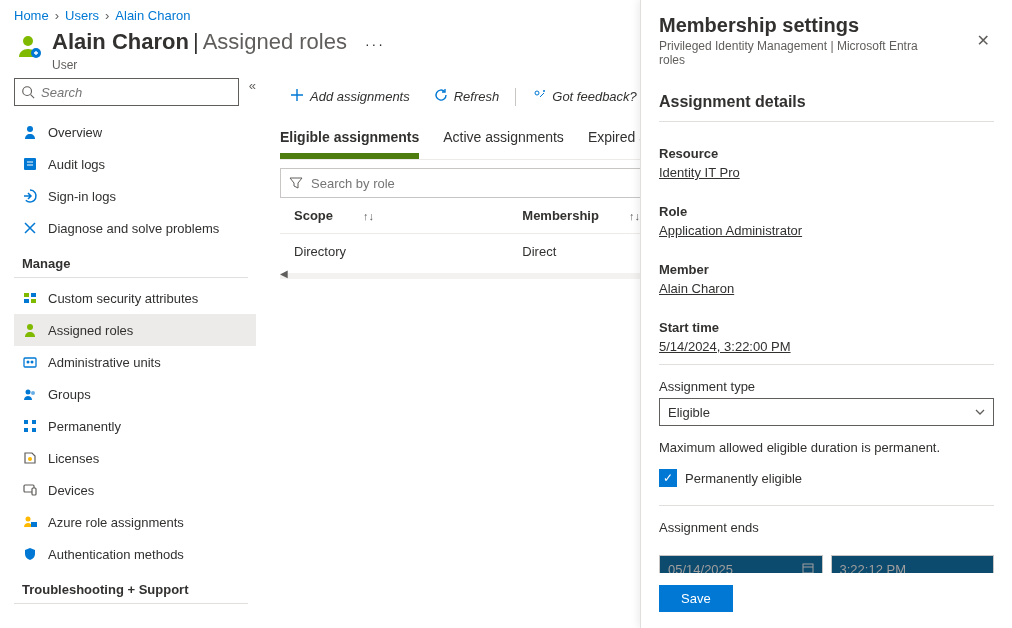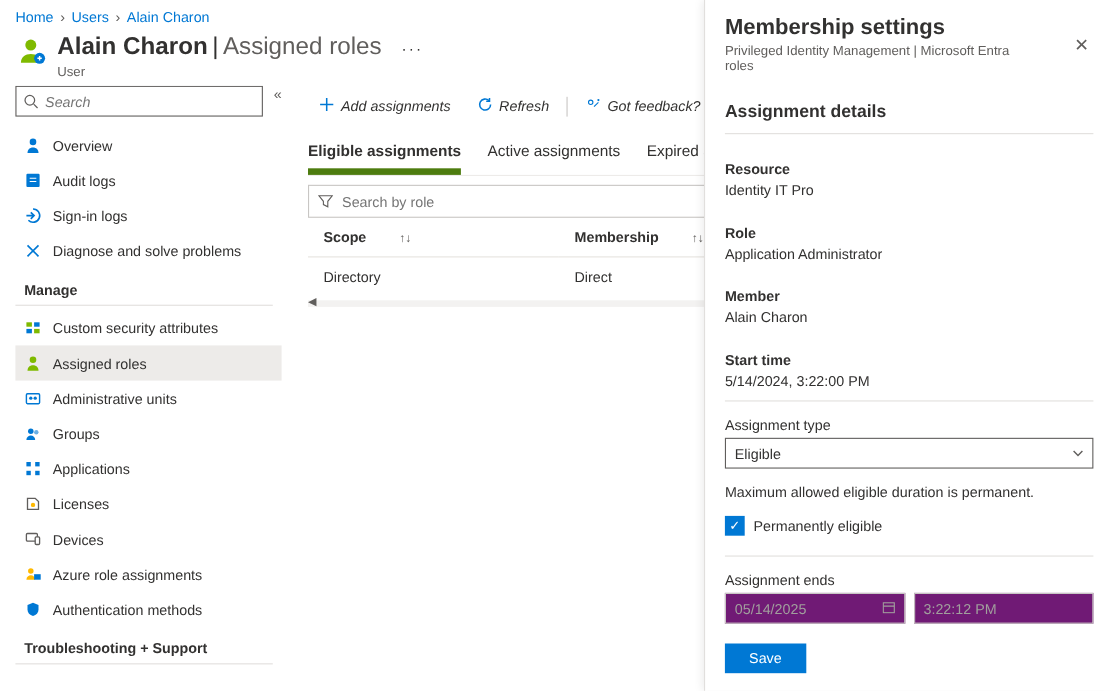--- a/index.html
+++ b/index.html
@@ -61,29 +61,29 @@
   
   .panel { position: absolute; top: 0; right: 0; width: 372px; height: 628px; background: #fff; border-left: 1px solid #e1dfdd; box-shadow: -2px 0 8px rgba(0,0,0,0.08); display: flex; flex-direction: column; }
   .panel-head { padding: 14px 18px 8px; display: flex; align-items: center; gap: 46px; }
   .panel-head .titles { flex: 1; }
   .panel-title { font-size: 20px; font-weight: 600; }
   .panel-sub { font-size: 12px; color: #605e5c; margin-top: 2px; }
   .close-x { font-size: 16px; color: #605e5c; cursor: pointer; padding: 2px 4px; }
   .panel-body { padding: 10px 18px 0; overflow-y: auto; flex: 1; }
   .section-title { font-size: 16px; font-weight: 600; padding: 8px 0 10px; border-bottom:1px solid #e1dfdd; margin-bottom:10px;}
   .fld-label { font-size: 13px; font-weight: 600; margin-top: 24px; }
-  .fld-val { font-size: 13px; margin: 4px 0 10px; }
+  .fld-val { font-size: 13px; margin: 4px 0 10px; text-decoration: underline; }
   .hr { border: none; border-top: 1px solid #e1dfdd; margin: 10px 0 14px; }
   .label-sm { font-size: 13px; margin-bottom: 4px; display:block; }
   .select { display:flex; align-items:center; justify-content:space-between; border:1px solid #605e5c; height:28px; padding:0 8px; font-size:13px; cursor:pointer; }
   .note { font-size: 13px; margin: 14px 0; }
   .chk-row { display:flex; align-items:center; gap:8px; margin-bottom: 18px;}
   .chk { width:18px; height:18px; background:#0078d4; display:flex; align-items:center; justify-content:center; color:#fff; font-size:12px; cursor:pointer;}
   .ends-row { display:flex; gap:8px; }
-  .ends-row .dbox { flex:1; border:1px solid #c8c6c4; height:28px; display:flex; align-items:center; padding:0 8px; color:#a19f9d; background:#701a75; justify-content:space-between; font-size:13px;}
+  .ends-row .dbox { flex:1; border:1px solid #c8c6c4; height:28px; display:flex; align-items:center; padding:0 8px; color:#a19f9d; background:#0c4a6e; justify-content:space-between; font-size:13px;margin-top:16px;}
   .panel-foot { padding: 12px 18px 16px; }
   .save-btn { background:#0078d4; color:#fff; border:none; padding:6px 22px; font-size:13px; cursor:pointer; }
 </style>
 </head>
 <body>
 
 <div class="root">
 
   <div class="breadcrumb">
     <a href="#">Home</a>
@@ -208,21 +208,21 @@
       </div>
       <div class="nav-item">
         <span class="ic">
             <svg width="16" height="16" viewBox="0 0 16 16">
               <rect x="2" y="2" width="4" height="4" fill="#0078d4"></rect>
               <rect x="10" y="2" width="4" height="4" fill="#0078d4"></rect>
               <rect x="2" y="10" width="4" height="4" fill="#0078d4"></rect>
               <rect x="10" y="10" width="4" height="4" fill="#0078d4"></rect>
             </svg>
           </span>
-        <span>Applications</span>
+        <span>Permanently</span>
       </div>
       <div class="nav-item">
         <span class="ic">
             <svg width="16" height="16" viewBox="0 0 16 16">
               <path d="M3 3h7l3 3v7H3z" fill="none" stroke="#605e5c" stroke-width="1.2"></path>
               <circle cx="8" cy="9" r="2" fill="#ffb900"></circle>
             </svg>
           </span>
         <span>Licenses</span>
       </div>

